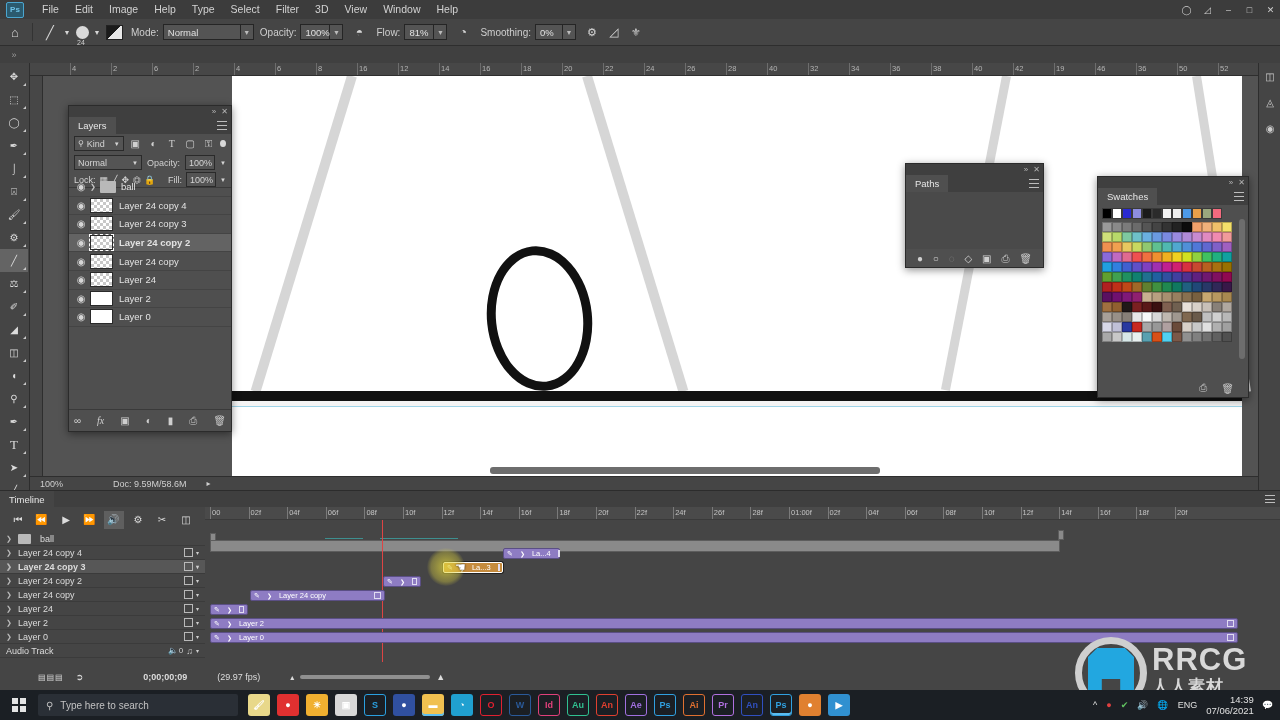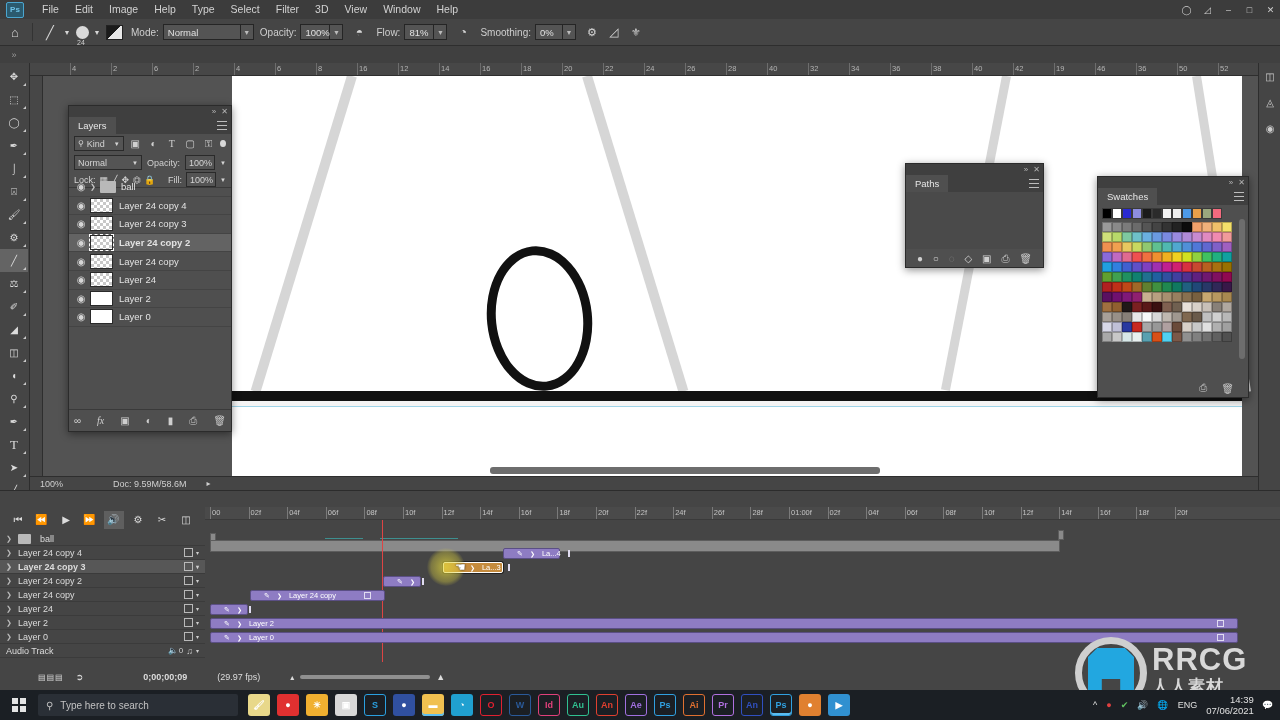--- a/index.html
+++ b/index.html
@@ -127,21 +127,21 @@
   .tl-tracknames { position:absolute; left:0; top:41px; width:205px; height:130px; }
   .tn-row { height:14px; display:flex; align-items:center; border-bottom:1px solid #3b3b3b; padding-left:6px; font-size:9px; color:#dcdcdc; gap:5px; }
   .tn-row.sel { background:#575757; font-weight:bold; }
   .tn-arrow { font-size:7px; color:#b9b9b9; width:7px; }
   .tn-right { margin-left:auto; display:flex; align-items:center; gap:3px; padding-right:6px; color:#cfcfcf; }
   .tn-kf { width:9px; height:9px; border:1px solid #b9b9b9; display:flex; align-items:center; justify-content:center; }
   .tl-ruler { position:absolute; left:205px; top:16px; width:1075px; height:13px; background:#4a4a4a; border-bottom:1px solid #3a3a3a; overflow:hidden; }
   .tl-ruler .tk { position:absolute; top:0; height:13px; border-left:1px solid #7a7a7a; }
   .tl-ruler .tl-num { position:absolute; top:1px; font-size:7.5px; color:#c4c4c4; }
   .tl-tracks { position:absolute; left:205px; top:29px; width:1075px; height:142px; overflow:hidden; }
-  .clip { position:absolute; height:11px; background:#8e7cc3; border:1px solid #5b4f85; border-radius:2px; display:flex; align-items:center; gap:7px; padding:0 13px; font-size:7.5px; color:#fff; }
+  .clip { position:absolute; height:11px; background:#8e7cc3; border:1px solid #5b4f85; border-radius:2px; display:flex; align-items:center; gap:7px; padding:0 3px; font-size:7.5px; color:#fff; }
   .clip .cbrush { font-size:7px; }
   .clip .cend { margin-left:auto; width:7px; height:7px; border:1px solid #e0dcf0; }
   .clip.selected { background:#c58b3d; border:1px solid #fff; box-shadow:0 0 0 1px #222; }
   .cursor-glow { position:absolute; width:38px; height:38px; border-radius:50%; background:radial-gradient(circle, rgba(226,214,61,.75) 0%, rgba(226,214,61,.35) 55%, rgba(226,214,61,0) 72%); }
   .playhead { position:absolute; top:0; width:1px; height:162px; background:#d44; }
   .work-bar { position:absolute; background:#8a8a8a; border:1px solid #5d5d5d; height:9px; }
   .teal-line { position:absolute; height:1px; background:#3e8f8f; }
   .tl-status { position:absolute; left:0; bottom:4px; width:1280px; height:18px; display:flex; align-items:center; font-size:9px; color:#dcdcdc; }
 
   
@@ -676,20 +676,28 @@
         <div style="background: rgb(80, 80, 80);"></div>
       </div>
     <div class="sw-scroll"></div>
     <div class="sw-bottom">
       <span>⎙</span>
       <span>🗑</span>
     </div>
   </div>
 
   <div class="timeline">
+    <div class="tl-tabbar">
+      <div class="tl-tab">Timeline</div>
+      <div class="tl-menu">
+          <i></i>
+          <i></i>
+          <i></i>
+        </div>
+    </div>
 
     <div class="tl-controls">
       <div class="tlc">⏮</div>
       <div class="tlc">⏪</div>
       <div class="tlc">▶</div>
       <div class="tlc">⏩</div>
       <div class="tlc on">🔊</div>
       <div class="tlc">⚙</div>
       <div class="tlc">✂</div>
       <div class="tlc">◫</div>

